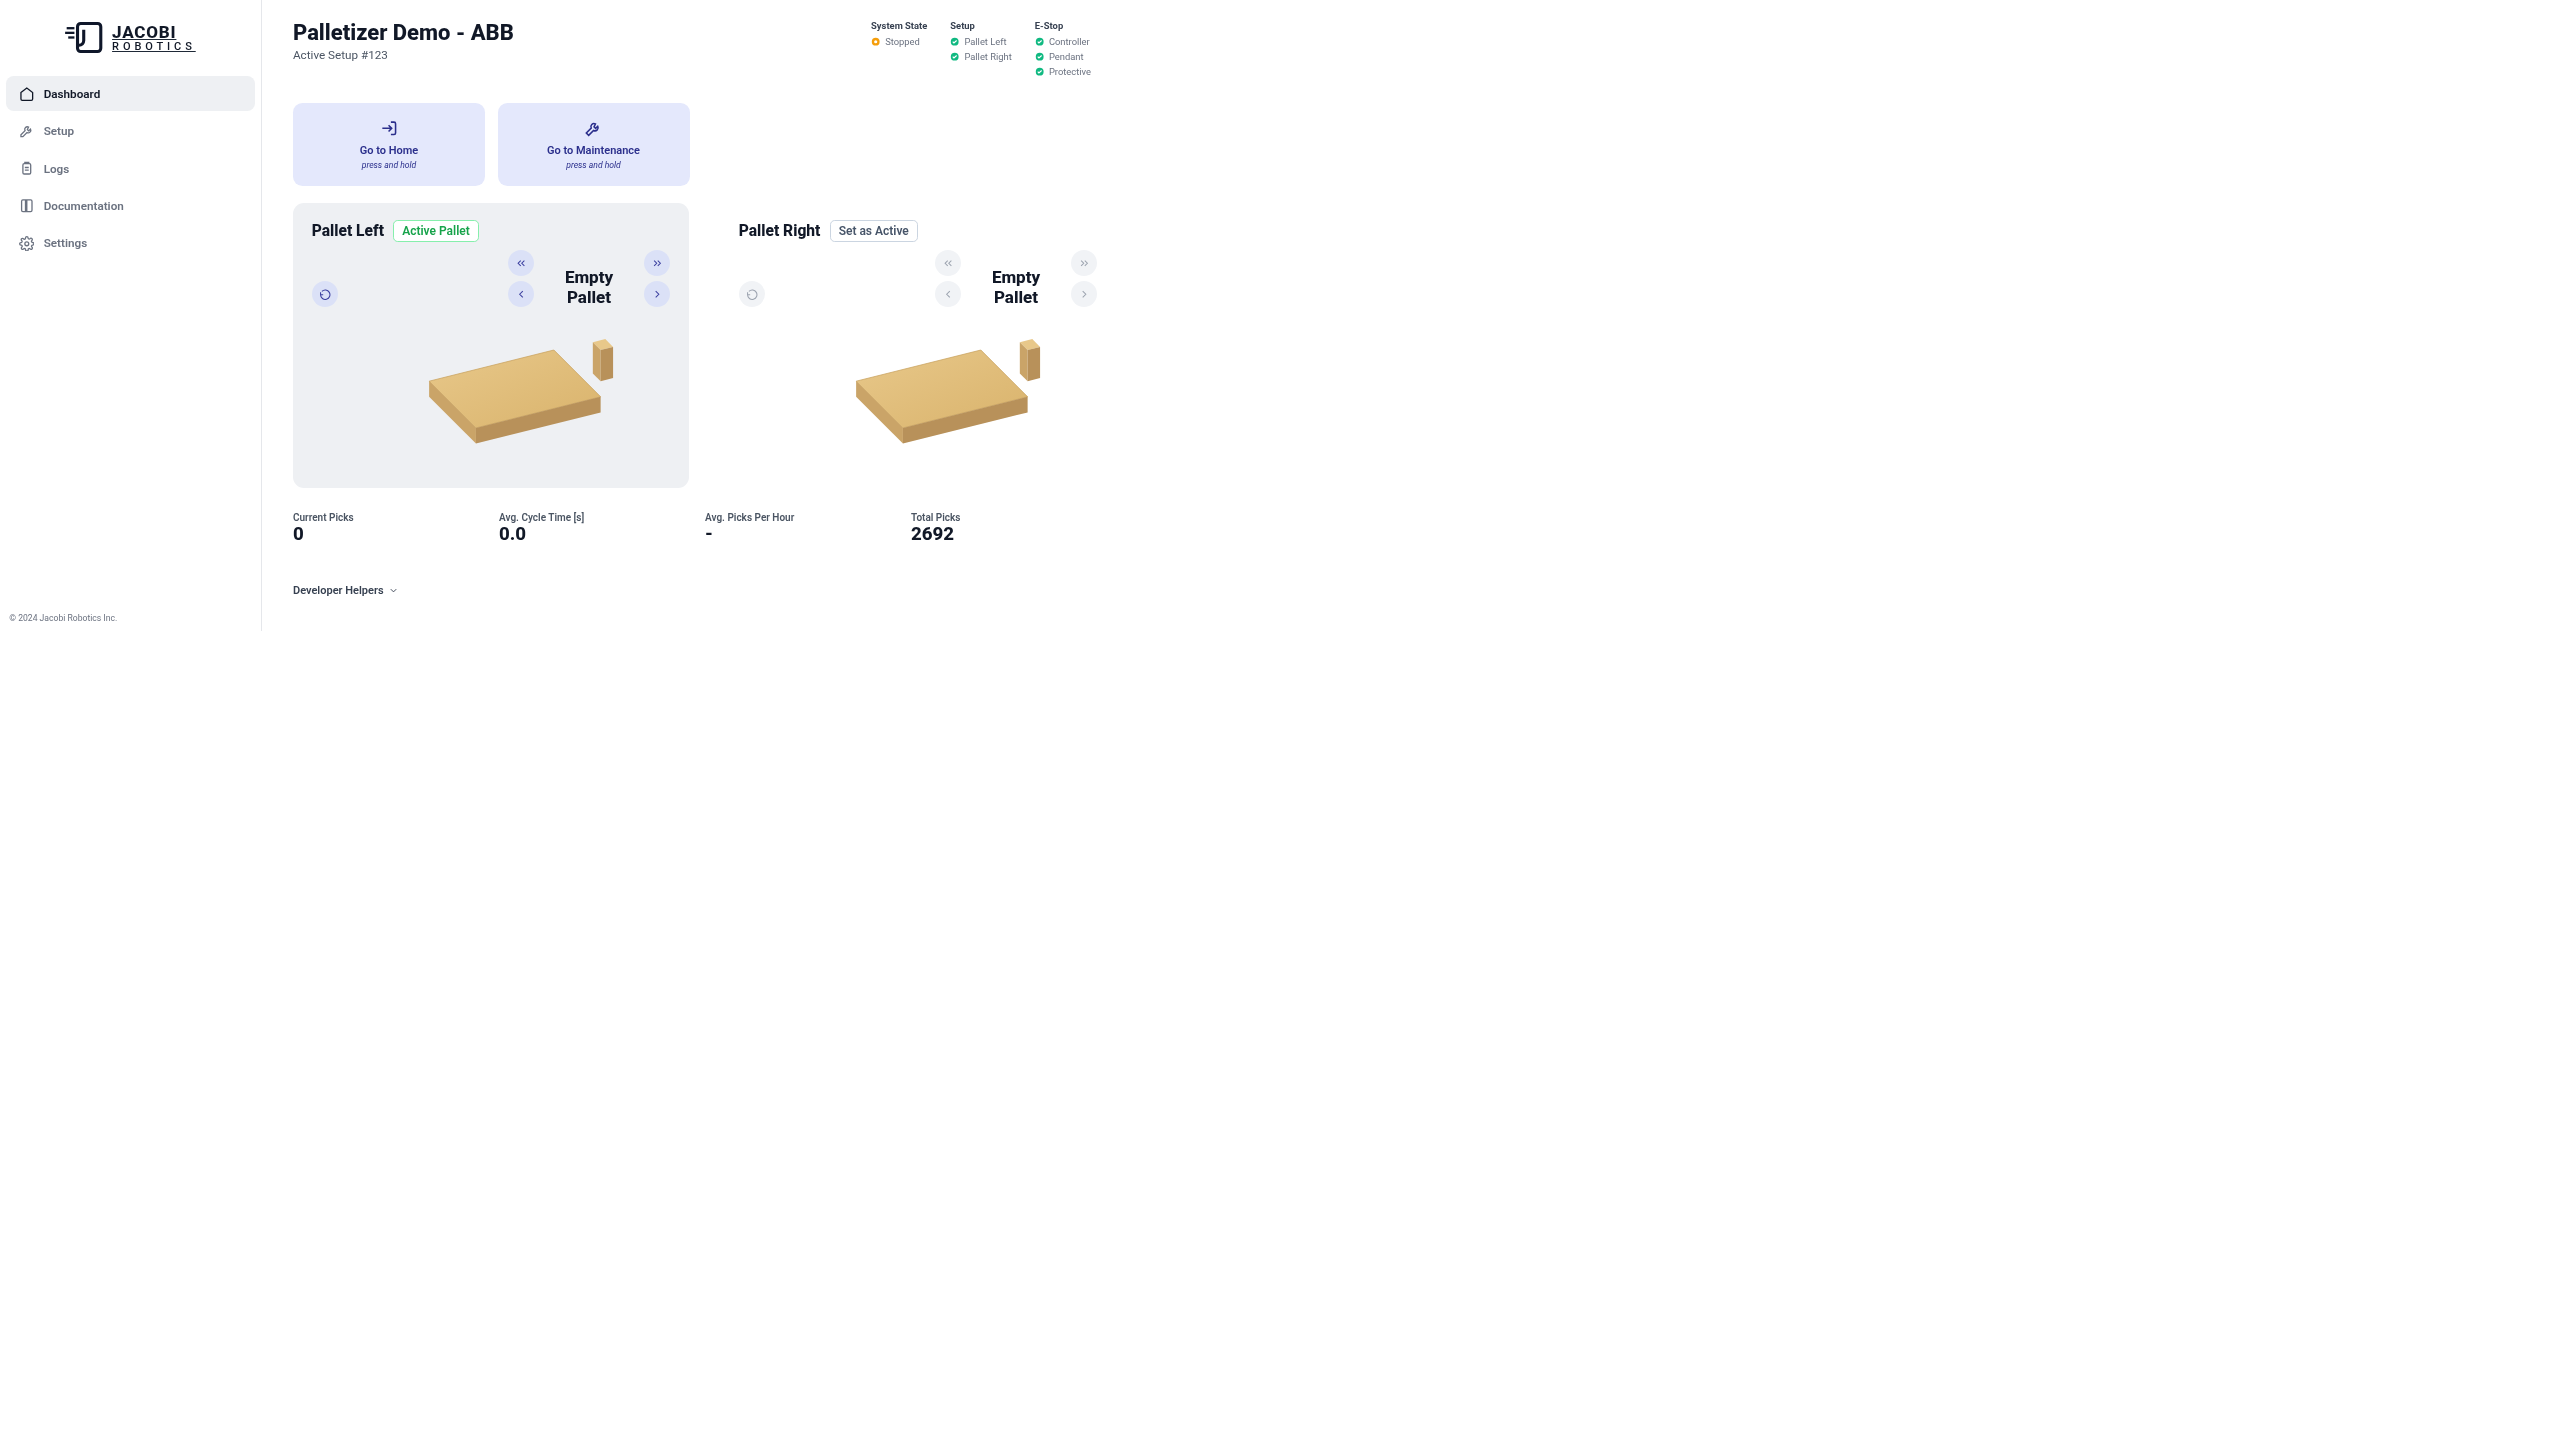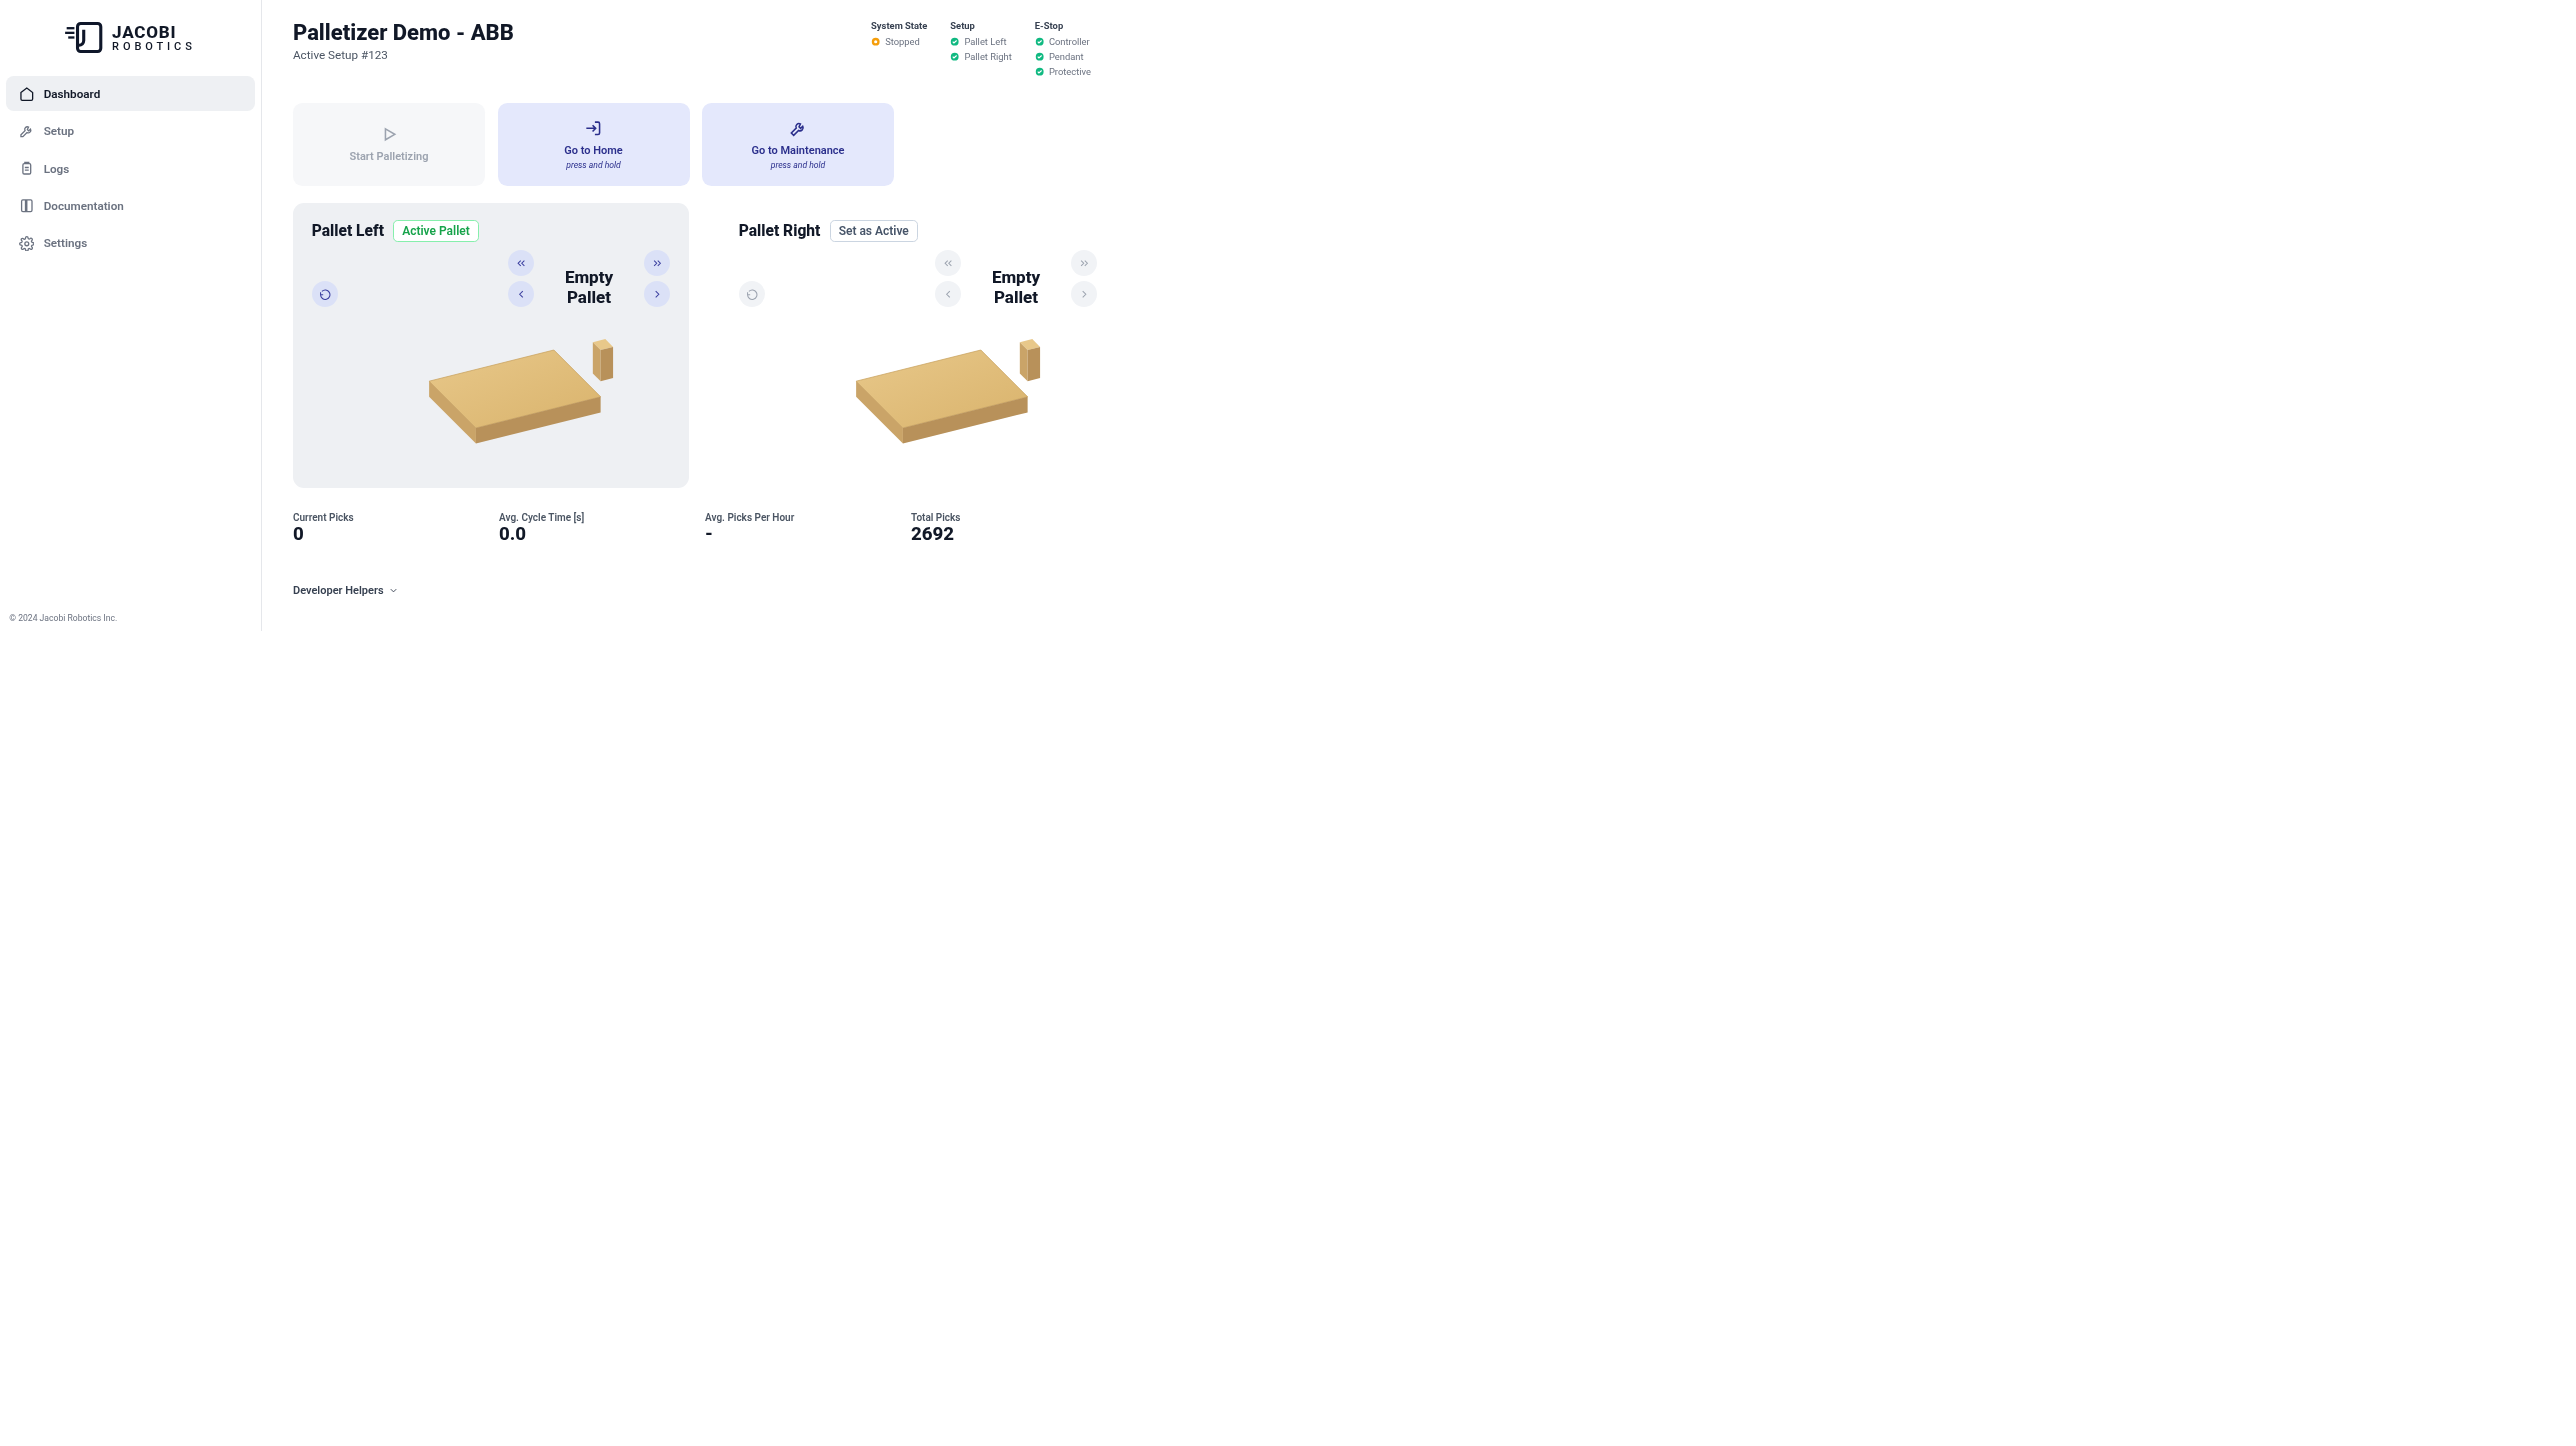--- a/index.html
+++ b/index.html
@@ -1,21 +1,21 @@
 <!DOCTYPE html>
 <html style="font-size:12.5px"><head>
 <meta charset="utf-8">
 <style>
 * { margin: 0; padding: 0; box-sizing: border-box; }
 body { font-family: -apple-system, BlinkMacSystemFont, "Segoe UI", Roboto, sans-serif; background: #fff; color: #1f2937; width: 1122px; height: 631px; overflow: hidden; }
 .app { display: flex; height: 100%; }
 
 
 .sidebar { width: 262px; border-right: 0.8px solid #e5e7eb; display: flex; flex-direction: column; padding: 22px 6.2px 7.8px; }
-.logo { display: flex; align-items: center; gap: 7.8px; padding: 0 9.4px; margin-bottom: 23.4px; justify-content: center; }
+.logo { display: flex; align-items: center; gap: 7.8px; padding: 0 9.4px; margin-bottom: 23.4px; justify-content: center; text-decoration: underline; }
 .logo-mark { width: 39px; height: 31px; }
 .logo-text { display: flex; flex-direction: column; line-height: 1; }
 .logo-text .l1 { font-weight: 800; font-size: 17px; letter-spacing: 0.8px; color: #111827; }
 .logo-text .l2 { font-weight: 500; font-size: 11px; letter-spacing: 3.9px; color: #111827; }
 .nav { display: flex; flex-direction: column; gap: 3.1px; }
 .nav-item { display: flex; align-items: center; gap: 9.4px; padding: 9.4px 12.5px; border-radius: 7.8px; cursor: pointer; color: #6b7280; font-weight: 600; font-size: 11.7px; }
 .nav-item.active { background: #eef0f3; color: #111827; }
 .nav-item svg { width: 15.6px; height: 15.6px; }
 .copyright { margin-top: auto; font-size: 8.6px; color: #6b7280; padding: 0 3.1px; }
 
@@ -197,26 +197,20 @@
                   <path d="M3.5 6l1.5 1.5L8.5 4.5" stroke="#fff" stroke-width="1.5" fill="none"></path>
                 </svg>
               </span>
             <span>Protective</span>
           </div>
         </div>
       </div>
     </div>
 
     <div class="actions">
-      <div class="action-card disabled">
-        <svg viewBox="0 0 24 24" fill="none" stroke="currentColor" stroke-width="2">
-            <polygon points="7 5 19 12 7 19 7 5"></polygon>
-          </svg>
-        <div class="label">Start Palletizing</div>
-      </div>
       <div class="action-card primary">
         <svg viewBox="0 0 24 24" fill="none" stroke="currentColor" stroke-width="2">
             <path d="M14 4h4a2 2 0 0 1 2 2v12a2 2 0 0 1-2 2h-4M3 12h12M11 8l4 4-4 4"></path>
           </svg>
         <div class="label">Go to Home</div>
         <div class="hint">press and hold</div>
       </div>
       <div class="action-card primary">
         <svg viewBox="0 0 24 24" fill="none" stroke="currentColor" stroke-width="2">
             <path d="M14.7 6.3a4 4 0 0 0-5.4 5.4L3 18l3 3 6.3-6.3a4 4 0 0 0 5.4-5.4l-2.8 2.8-2-2z"></path>

